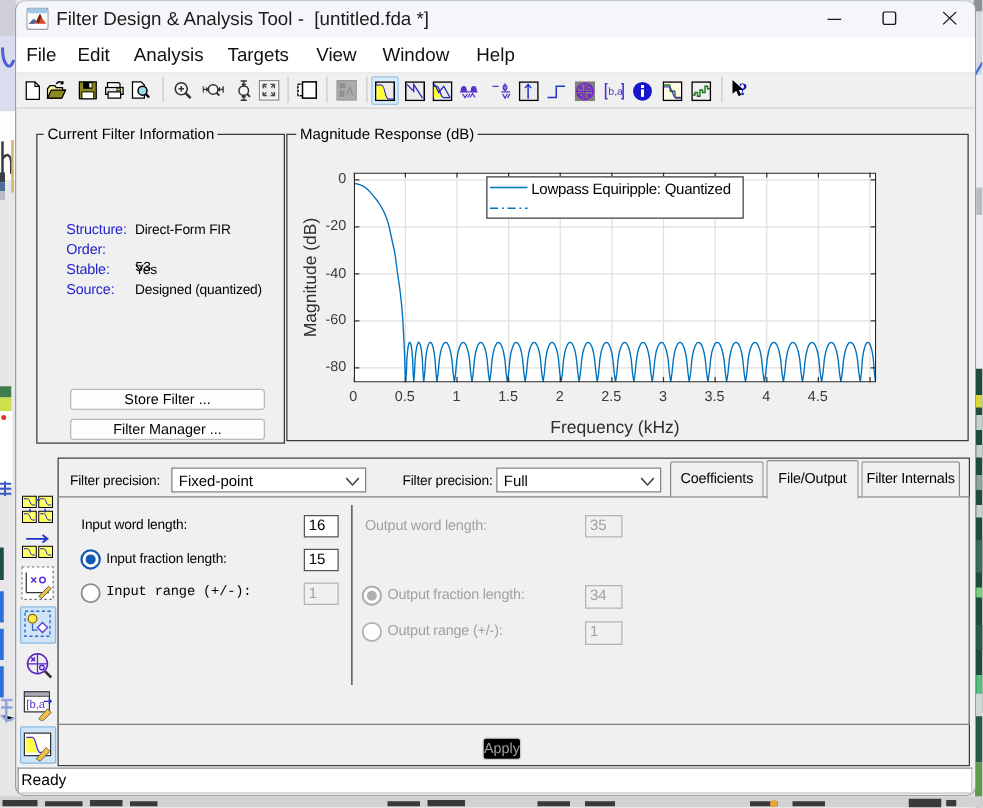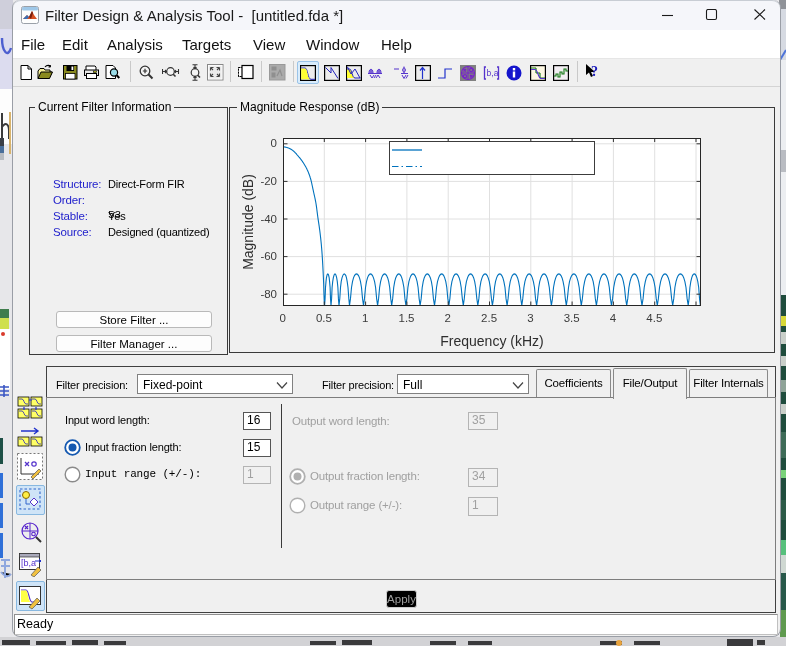--- a/index.html
+++ b/index.html
@@ -354,20 +354,21 @@
 <div class="abs" style="left:543.7px;top:312px;width:30px;text-align:center;font-size:11.5px;color:#3b3b3b;">3.5</div>
 <div class="abs" style="left:585.0px;top:312px;width:30px;text-align:center;font-size:11.5px;color:#3b3b3b;">4</div>
 <div class="abs" style="left:626.3px;top:312px;width:30px;text-align:center;font-size:11.5px;color:#3b3b3b;">4.5</div>
 <div class="abs" style="left:270px;top:333px;width:418px;text-align:center;font-size:14px;color:#2e2e2e;">Frequency (kHz)</div>
 <div class="abs" style="left:235px;top:222px;font-size:14px;color:#2e2e2e;transform:translate(-50%,-50%) rotate(-90deg);white-space:nowrap;">Magnitude (dB)</div>
 <div class="abs" style="left:375.6px;top:141px;width:206px;height:34px;background:#fff;border:1px solid #3c3c3c;"></div>
 <svg class="abs" style="left:377px;top:142px" width="36" height="32">
       <line x1="2" y1="8" x2="32" y2="8" stroke="#0072bd" stroke-width="1.3"></line>
       <line x1="2" y1="24.5" x2="32" y2="24.5" stroke="#0072bd" stroke-dasharray="6.5 3 1.5 3" stroke-width="1.2"></line>
     </svg>
+<div class="abs" style="left:412px;top:143.5px;font-size:12px;letter-spacing:-0.2px;color:#000;white-space:nowrap;">Lowpass Equiripple: Quantized</div>
 <div class="abs" style="left:33px;top:366px;width:730px;height:247px;border:1px solid #404040;background:#f0f0f0;"></div>
 <div class="abs" style="left:33px;top:397px;width:730px;height:183px;border:1px solid #7d7d7d;"></div>
 <div class="lbl" style="left:43px;top:379px;">Filter precision:</div>
 <div class="combo" style="left:124px;top:374px;width:156px;">
       <span>Fixed-point</span>
       <svg class="abs" style="right:4px;top:6px" width="12" height="9">
         <path d="M1,1.5 L6,7 L11,1.5" fill="none" stroke="#444" stroke-width="1.2"></path>
       </svg>
     </div>
 <div class="lbl" style="left:309px;top:379px;">Filter precision:</div>

